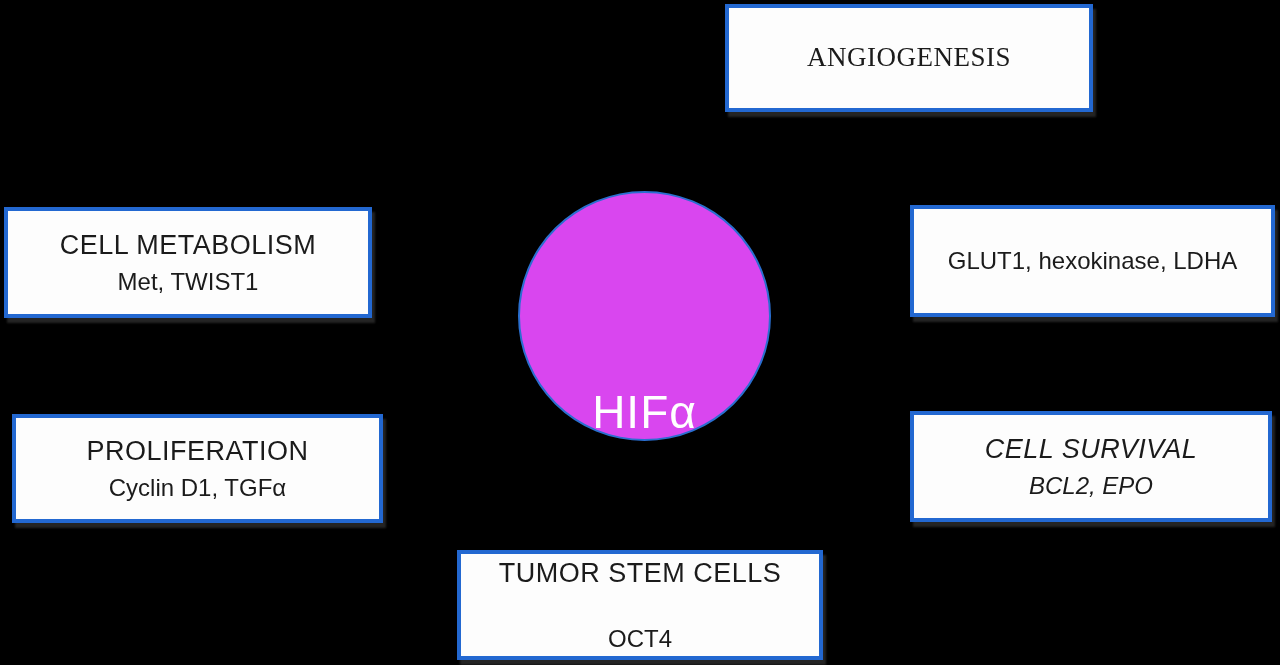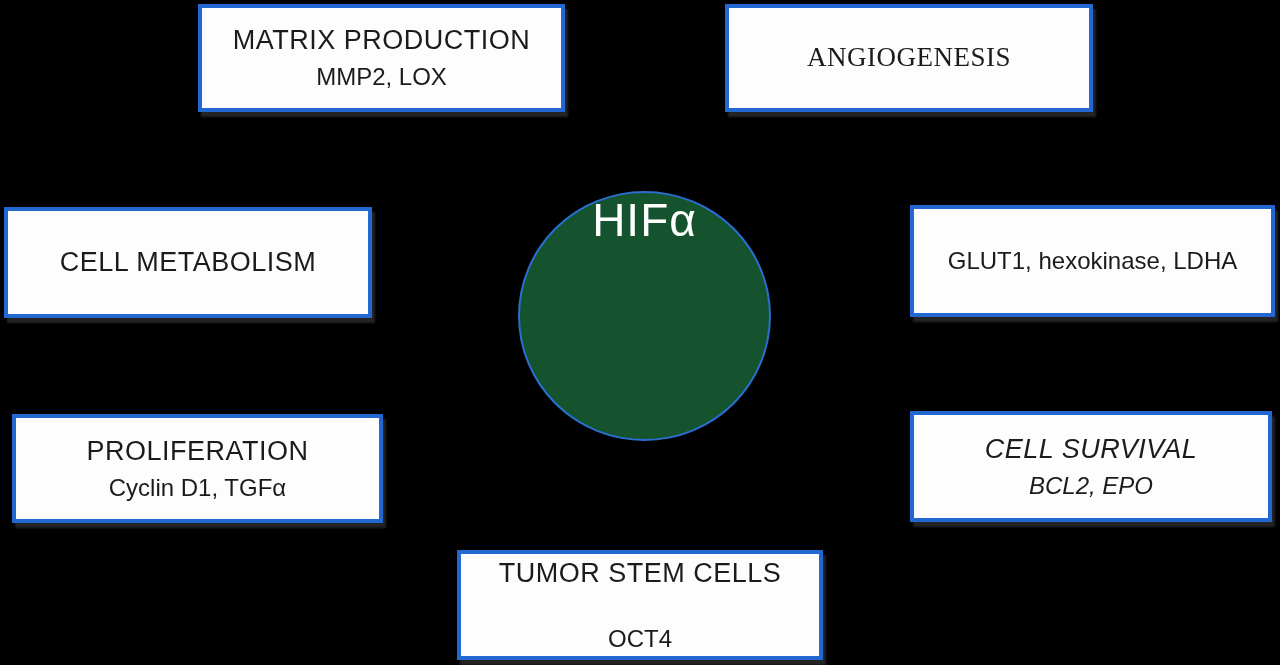--- a/index.html
+++ b/index.html
@@ -47,49 +47,46 @@
   .pos-proliferation      { left: 12px;  top: 414px; width: 371px; height: 109px; text-align: center; }
   .pos-cell-survival      { left: 910px; top: 411px; width: 362px; height: 111px; font-style: italic; }
   .pos-tumor-stem-cells   { left: 457px; top: 550px; width: 366px; height: 110px; gap: 36px; }
   .hub-circle {
     position: absolute;
     left: 518px;
     top: 191px;
     width: 253px;
     height: 250px;
     box-sizing: border-box;
-    background: #14532d;
+    background: #d946ef;
     border: 2px solid #2a6fd0;
     border-radius: 50%;
     display: flex;
-    align-items: flex-start;
+    align-items: flex-end;
     justify-content: center;
   }
   .hub-label {
     color: #ffffff;
     font-size: 46px;
     letter-spacing: 1px;
   }
 </style>
 </head>
 <body>
 
 <div class="canvas">
 
-  <div class="node pos-matrix-production">
-    <div class="node-title">MATRIX PRODUCTION</div>
-    <div class="node-genes">MMP2, LOX</div>
-  </div>
 
   <div class="node pos-angiogenesis">
     <div class="node-title">ANGIOGENESIS</div>
   </div>
 
   <div class="node pos-cell-migration">
     <div class="node-title">CELL METABOLISM</div>
+    <div class="node-genes">Met, TWIST1</div>
   </div>
 
   <div class="node pos-glucose-metabolism">
     <div class="node-genes">GLUT1, hexokinase, LDHA</div>
   </div>
 
   <div class="node pos-proliferation">
     <div class="node-title">PROLIFERATION</div>
     <div class="node-genes">Cyclin D1, TGFα</div>
   </div>

